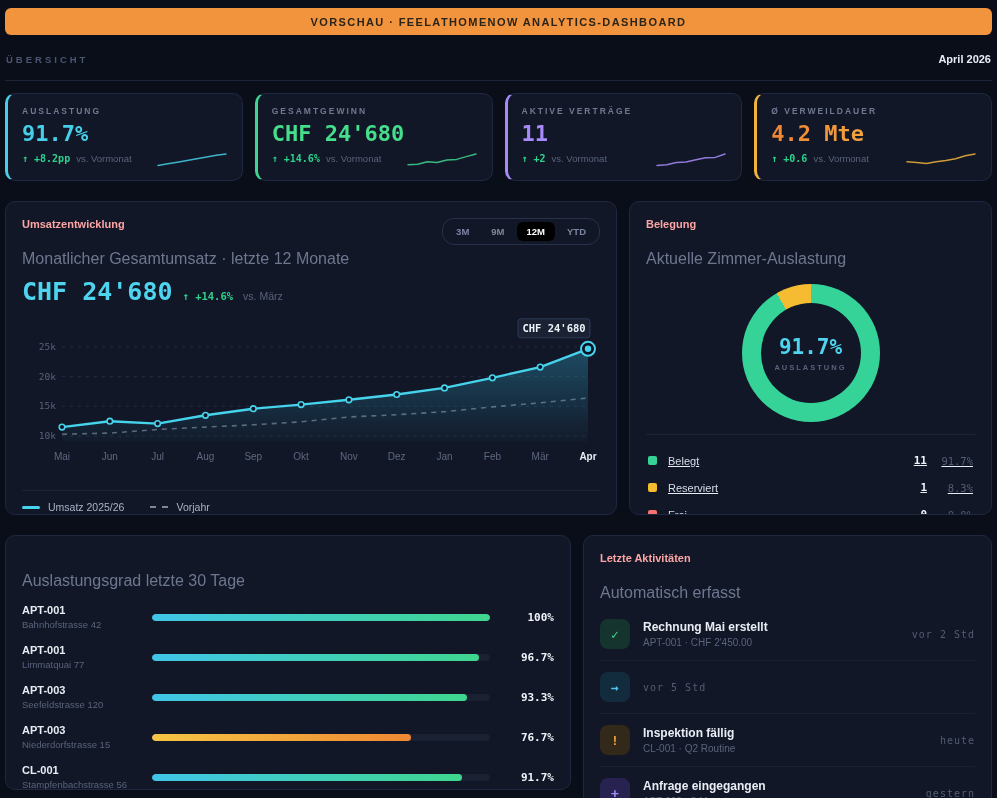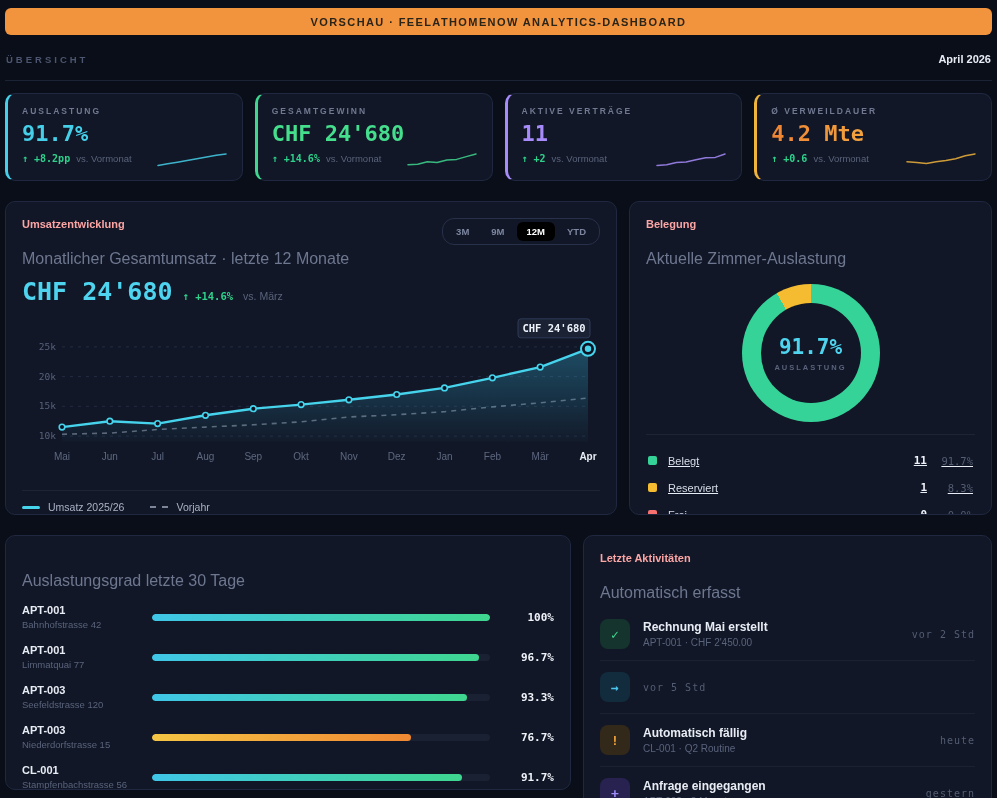--- a/index.html
+++ b/index.html
@@ -401,21 +401,21 @@
   </div>
 
   <div class="act-row">
     <div class="act-icon" style="color: rgb(73, 197, 238); background: rgb(18, 44, 61);">→</div>
     <div class="act-time">vor 5 Std</div>
   </div>
 
   <div class="act-row">
     <div class="act-icon" style="color: rgb(240, 163, 60); background: rgb(50, 41, 26);">!</div>
     <div>
-      <div class="act-title">Automatisch fällig</div>
+      <div class="act-title">Inspektion fällig</div>
       <div class="act-meta">CL-001 · Q2 Routine</div>
     </div>
     <div class="act-time">heute</div>
   </div>
 
   <div class="act-row">
     <div class="act-icon" style="color: rgb(159, 139, 250); background: rgb(39, 34, 80);">+</div>
     <div>
       <div class="act-title">Anfrage eingegangen</div>
       <div class="act-meta">APT-003 · 3 Monate</div>

